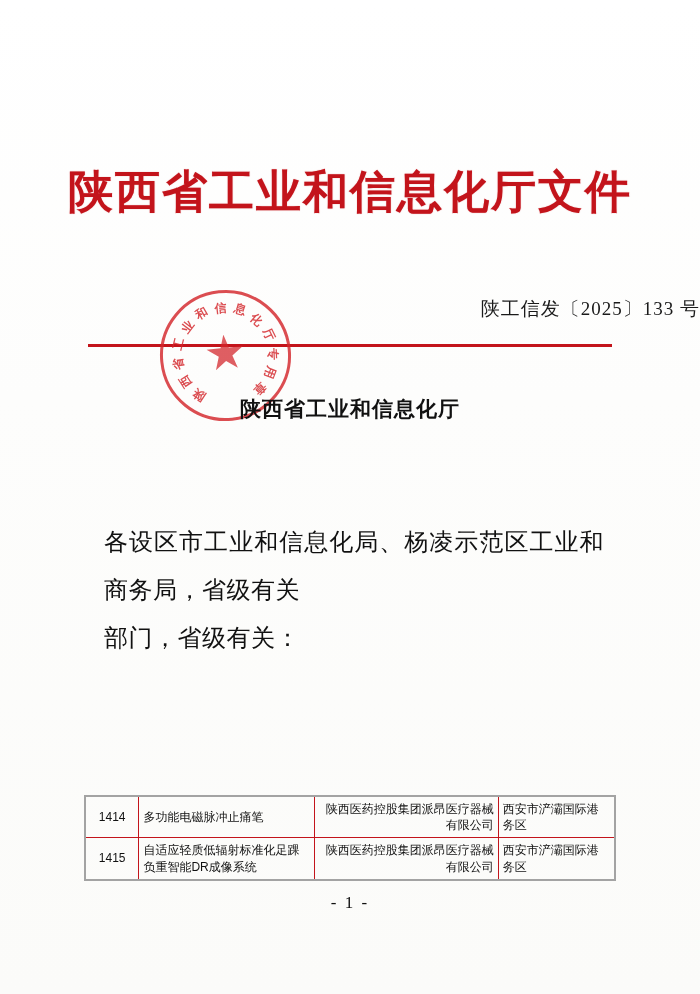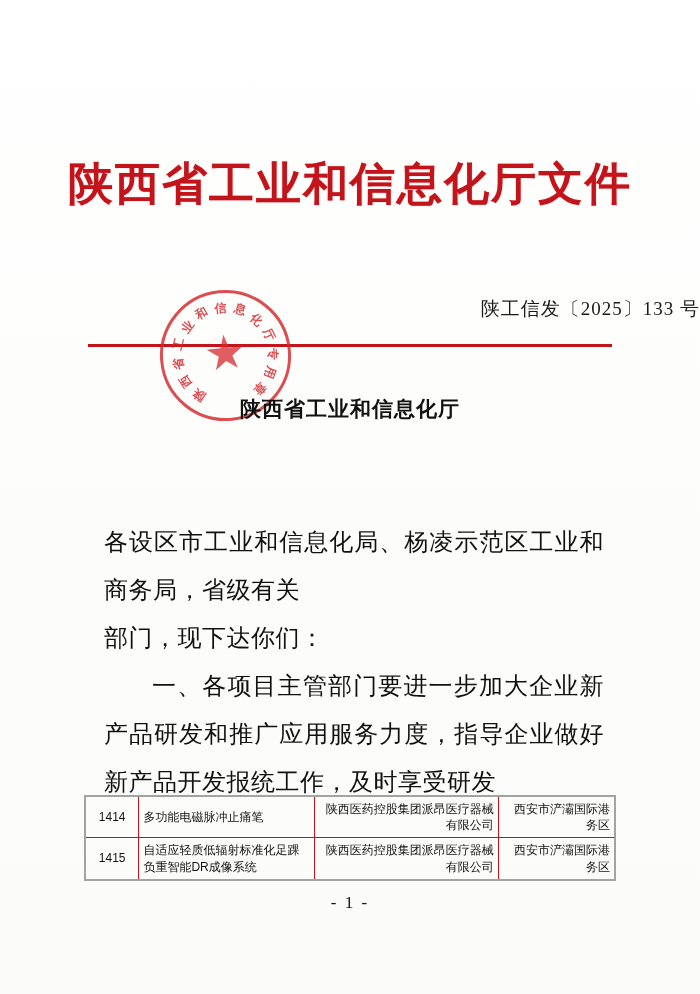--- a/index.html
+++ b/index.html
@@ -21,21 +21,21 @@
   }
   
   .paper-tint {
     position: absolute;
     inset: 0;
     background: linear-gradient(180deg,#ffffff 0%, #fdfdfc 40%, #fbfbf9 100%);
   }
 
   .doc-title {
     position: absolute;
-    top: 160px;
+    top: 168px;
     left: 0;
     width: 700px;
     text-align: center;
     color: #c3141b;
     font-family: "Liberation Serif", serif;
     font-weight: bold;
     font-size: 45px;
     letter-spacing: 2px;
     line-height: 1.1;
     white-space: nowrap;
@@ -158,21 +158,21 @@
     font-size: 12px;
     color: #111;
     padding: 4px 4px;
     font-family: "Liberation Sans", sans-serif;
     line-height: 1.35;
     vertical-align: middle;
   }
   .c-id { width: 46px; text-align: center; }
   .c-name { width: 180px; }
   .c-company { width: 190px; text-align: right; }
-  .c-area { width: 116px; text-align: right; }
+  .c-area { width: 116px; text-align: left; }
 
   .page-number {
     position: absolute;
     top: 893px;
     left: 0;
     width: 700px;
     text-align: center;
     font-size: 17px;
     color: #111;
     font-family: "Liberation Serif", serif;
@@ -211,22 +211,21 @@
         </div>
     </div>
   </div>
 
   <div class="subject">
     <div>陕西省工业和信息化厅</div>
   </div>
 
   <div class="body-text">
     <p>各设区市工业和信息化局、杨凌示范区工业和商务局，省级有关</p>
-    <p>部门，现下达你们：</p>
-    <p class="indent">一、各项目主管部门要进一步加大企业新产品研发和推广应用服务力度，指导企业做好新产品开发报统工作，及时享受研发</p>
+    <p>部门，省级有关：</p>
   </div>
 
   <table class="tbl">
     <tbody>
       <tr>
         <td class="c-id">1414</td>
         <td class="c-name">多功能电磁脉冲止痛笔</td>
         <td class="c-company">陕西医药控股集团派昂医疗器械有限公司</td>
         <td class="c-area">西安市浐灞国际港务区</td>
       </tr>

